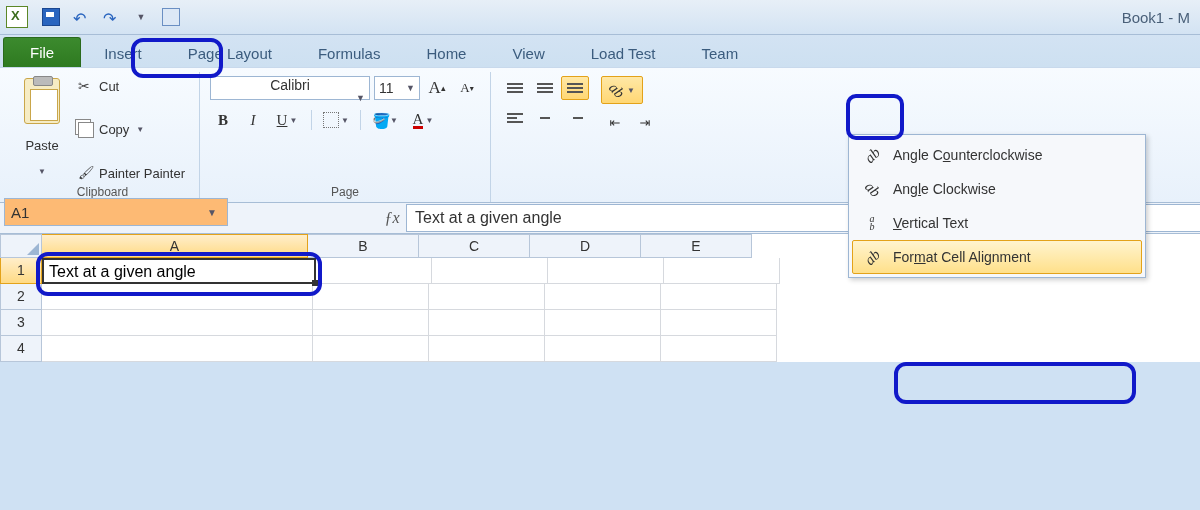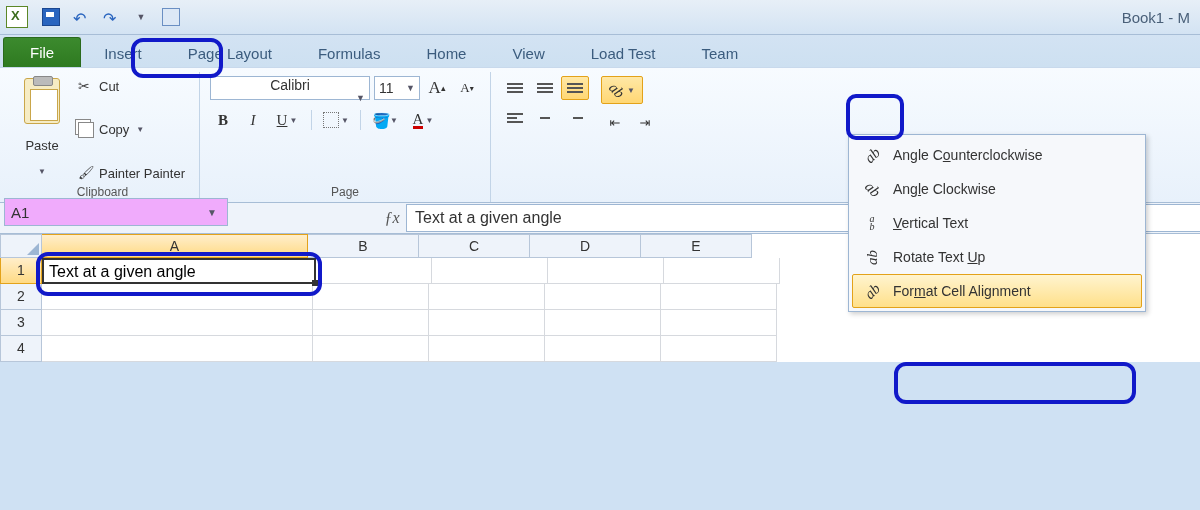--- a/index.html
+++ b/index.html
@@ -46,21 +46,21 @@
 
 .align-right{display:flex;flex-direction:column;gap:4px;padding-top:2px;margin-left:12px;}
 
 .dropdown{position:absolute;top:134px;left:848px;width:290px;background:#f6f8fb;border:1px solid #9db6d3;box-shadow:2px 2px 5px rgba(0,0,0,.2);z-index:50;padding:3px;}
 .dd-item{display:flex;align-items:center;gap:10px;padding:7px 8px;font-size:14px;color:#333;border:1px solid transparent;border-radius:2px;cursor:default;}
 .dd-item.hover{border-color:#e3a21a;background:linear-gradient(#fff4cf,#ffe08a);}
 .dd-icon{width:22px;height:18px;display:flex;align-items:center;justify-content:center;font-size:15px;font-style:italic;font-family:Georgia,serif;}
 .uline{text-decoration:underline;}
 
 .fbar{height:30px;background:#eef3fa;border-bottom:1px solid #a7bdd6;display:flex;align-items:center;}
-.namebox{width:210px;height:26px;margin:0 0 12px 4px;background:#f0abfc;border:1px solid #9db6d3;display:flex;align-items:center;padding:0 6px;font-size:15px;position:relative;}
+.namebox{width:210px;height:26px;margin:0 0 12px 4px;background:#fdba74;border:1px solid #9db6d3;display:flex;align-items:center;padding:0 6px;font-size:15px;position:relative;}
 .namebox .dd{margin-left:auto;width:18px;text-align:center;color:#556;font-size:10px;}
 .fx{width:28px;text-align:center;font-style:italic;font-family:Georgia,serif;font-size:16px;color:#555;margin-left:150px;}
 .finput{flex:1;height:26px;background:#fff;border:1px solid #9db6d3;border-right:none;display:flex;align-items:center;padding:0 8px;font-size:16px;color:#333;}
 
 .grid{background:#fff;}
 .col-hdrs{display:flex;height:24px;}
 .sel-all{width:40px;border:1px solid #b7c6d9;background:#eef3fa;position:relative;}
 .sel-all::after{content:"";position:absolute;right:2px;bottom:2px;border:6px solid transparent;border-right-color:#9db6d3;border-bottom-color:#9db6d3;}
 .col-h{border:1px solid #b7c6d9;border-left:none;background:#eef3fa;text-align:center;font-size:14px;color:#333;line-height:22px;}
 .col-h.a{width:265px;background:linear-gradient(#ffeecb,#ffda84);border-color:#e3a21a;}
@@ -284,26 +284,20 @@
           <span style="display: inline-block; transform: rotate(45deg);">ab</span>
         </span>
         <span>Ang<span class="uline">l</span>e Clockwise</span>
       </div>
       <div class="dd-item">
         <span class="dd-icon">
           <span style="display: inline-block; line-height: 8px; font-size: 10px;">a<br>b</span>
         </span>
         <span><span class="uline">V</span>ertical Text</span>
       </div>
-      <div class="dd-item">
-        <span class="dd-icon">
-          <span style="display: inline-block; transform: rotate(-90deg);">ab</span>
-        </span>
-        <span>Rotate Text <span class="uline">U</span>p</span>
-      </div>
       <div class="dd-item hover">
         <span class="dd-icon">
           <span style="display: inline-block; transform: rotate(-45deg);">ab</span>
         </span>
         <span>For<span class="uline">m</span>at Cell Alignment</span>
       </div>
     </div>
 
   <div class="fbar">
     <div class="namebox">

